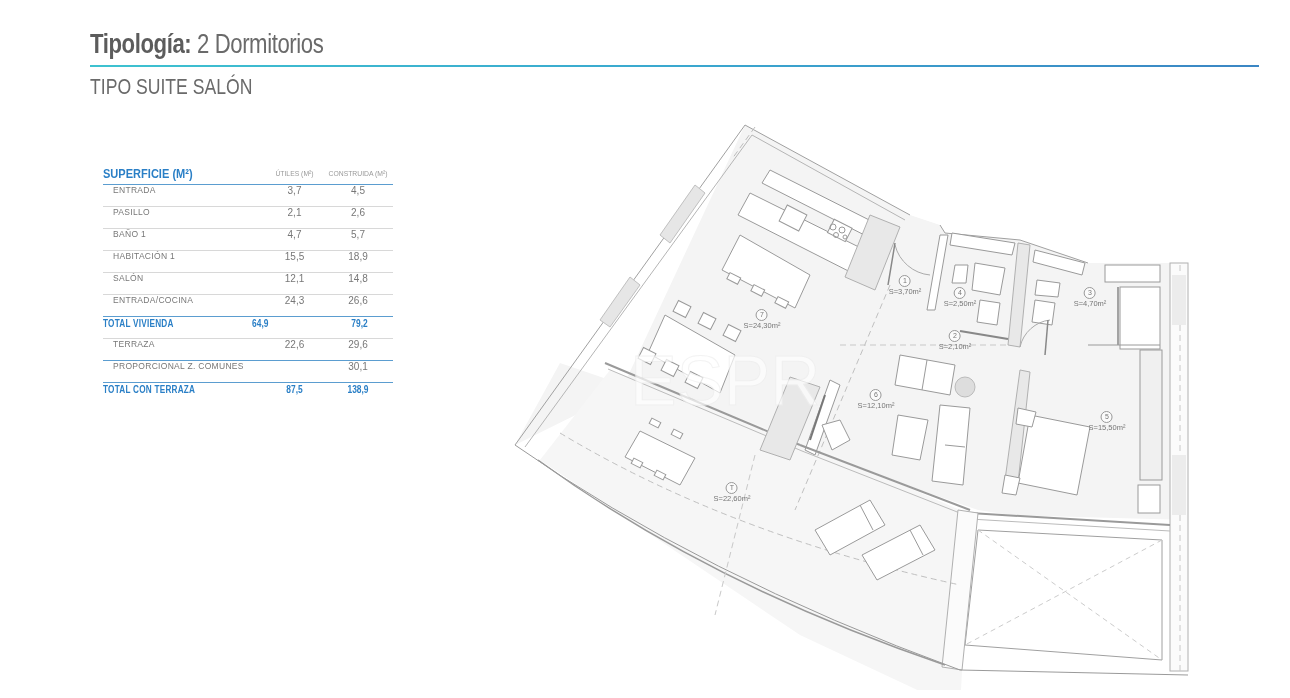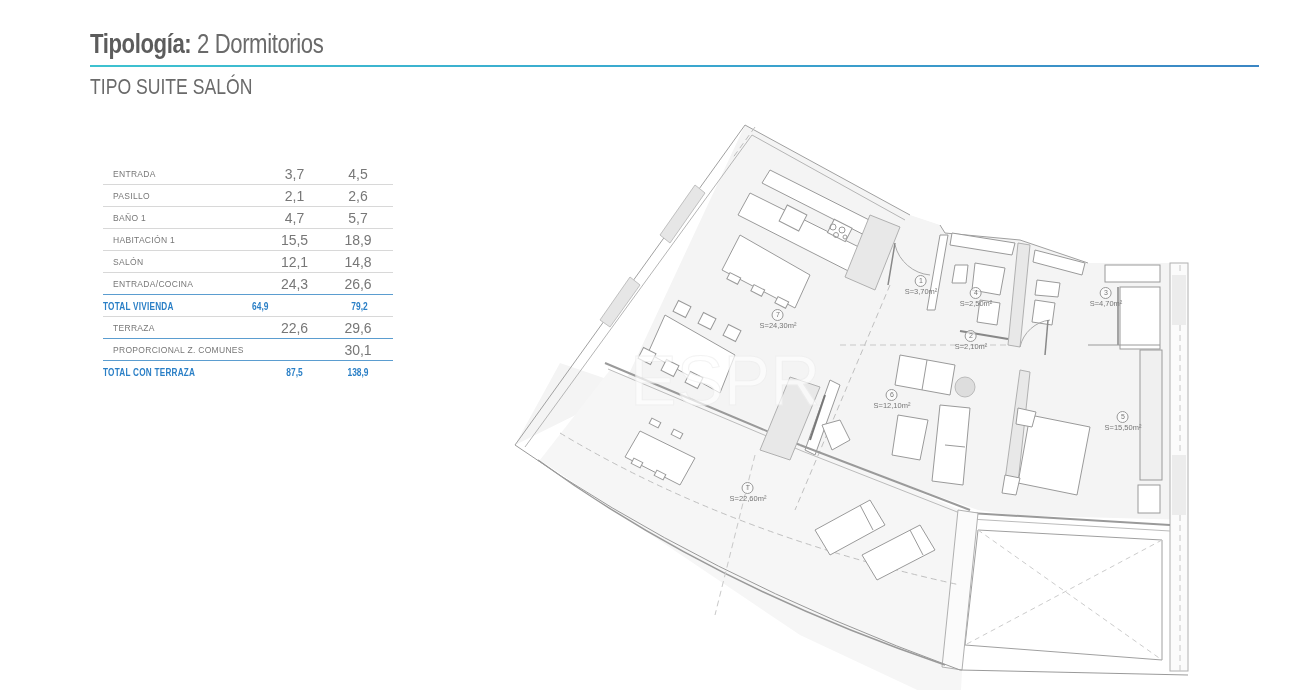--- a/index.html
+++ b/index.html
@@ -11,49 +11,54 @@
     .title .label { font-weight: bold; color: #5c5c5c; }
     .title .value { font-weight: normal; color: #6a6a6a; }
     .title-rule { position: absolute; left: 0; top: 39px; width: 1169px; height: 2px; background: linear-gradient(90deg, #3ec2d0 0%, #3aa8cf 50%, #3b86c4 100%); }
     .subtitle { position: absolute; left: 0; top: 48px; font-size: 22px; color: #6a6a6a; transform: scaleX(0.8); transform-origin: left center; white-space: nowrap; letter-spacing: 0px; }
 
     .table { position: absolute; left: 103px; top: 163px; width: 290px; font-size: 9px; }
     .thead { display: flex; align-items: center; height: 22px; border-bottom: 1.5px solid #5b9dd0; }
     .th-main { flex: 1; color: #2a7fc6; font-weight: bold; font-size: 13px; transform: scaleX(0.85); transform-origin: left center; white-space: nowrap; }
     .th-col { width: 57px; text-align: center; color: #999; font-size: 8px; white-space: nowrap; transform: scaleX(0.85); }
     .th-col.wide { width: 70px; }
-    .row { display: flex; align-items: center; height: 22px; border-bottom: 1px solid #d8d8d8; color: #777; }
+    .row { display: flex; align-items: flex-start; height: 22px; border-bottom: 1px solid #d8d8d8; color: #777; }
     .row .cell-label { flex: 1; padding-left: 10px; font-size: 8.5px; letter-spacing: 0.3px; }
-    .row .cell-val { width: 57px; text-align: center; font-size: 14px; }
+    .row .cell-val { width: 57px; text-align: center; font-size: 10px; }
     .row .cell-val.wide { width: 70px; }
     .row.total { color: #2a7fc6; font-weight: bold; border-bottom: 1.5px solid #5b9dd0; }
     .row.total .cell-label { padding-left: 0; font-size: 10.5px; transform: scaleX(0.78); transform-origin: left center; white-space: nowrap; }
     .row.total .cell-val { font-size: 10.5px; transform: scaleX(0.8); }
     .row.pre-total { border-bottom: 1.5px solid #5b9dd0; }
     .row.last { border-bottom: none; }
 
     .plan { position: absolute; left: 500px; top: 115px; width: 700px; height: 575px; }
     .plan svg { width: 100%; height: 100%; }
-    .room-label { position: absolute; text-align: center; font-size: 7.5px; color: #777; line-height: 10px; white-space: nowrap; transform: translateX(-50%); margin-left: 16px; }
+    .room-label { position: absolute; text-align: center; font-size: 7.5px; color: #777; line-height: 10px; white-space: nowrap; transform: translateX(-50%); }
     .room-label .num { display: inline-block; width: 12px; height: 12px; border: 1px solid #999; border-radius: 50%; font-size: 7px; line-height: 10px; text-align: center; color: #777; background: rgba(255,255,255,0.6); }
     .room-label .area { display: block; }
   </style>
 </head>
 <body>
 
 <div class="title-block">
   <div class="title">
     <span class="label">Tipología:</span>
     <span class="value">2 Dormitorios</span>
   </div>
   <div class="title-rule"></div>
   <div class="subtitle">TIPO SUITE SALÓN</div>
 </div>
 
 <div class="table">
+  <div class="thead">
+    <div class="th-main">SUPERFICIE (M²)</div>
+    <div class="th-col">ÚTILES (M²)</div>
+    <div class="th-col wide">CONSTRUIDA (M²)</div>
+  </div>
 
   <div class="row">
     <div class="cell-label">ENTRADA</div>
     <div class="cell-val">3,7</div>
     <div class="cell-val wide">4,5</div>
   </div>
   <div class="row">
     <div class="cell-label">PASILLO</div>
     <div class="cell-val">2,1</div>
     <div class="cell-val wide">2,6</div>

